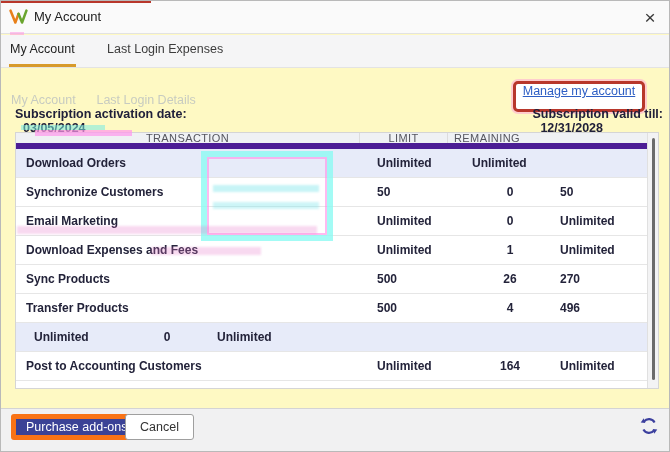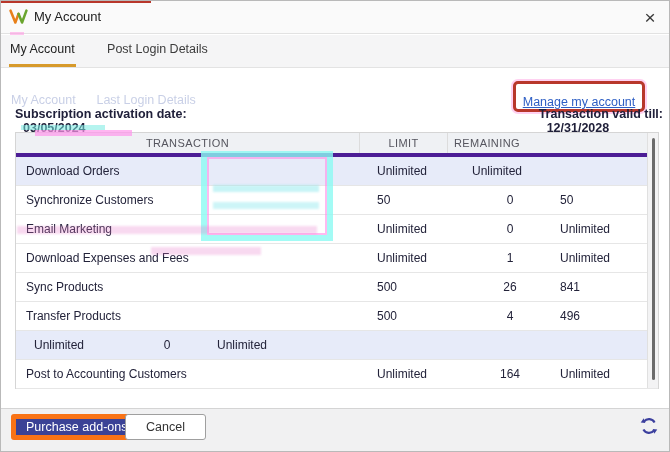--- a/index.html
+++ b/index.html
@@ -1,16 +1,16 @@
 <!DOCTYPE html>
 <html style="--red: #b8372b; --gold: #d79a2b; --link: #2d5ec4; --btn: #3b4296; --hl: #e7ebf9; --icon: #3b3f9e;"><head>
 <meta charset="utf-8">
 <style>
   html,body{margin:0;padding:0;background:#e9e9e9;font-family:"Liberation Sans",sans-serif;}
-  .dialog{position:relative;width:670px;height:452px;box-sizing:border-box;background:#ffffff;
+  .dialog{position:relative;width:670px;height:452px;box-sizing:border-box;background:#fef9c3;
           border:1px solid #b9b9b9;overflow:hidden;}
   
   .titlebar{position:absolute;left:0;top:0;width:100%;height:33px;background:#fafafa;
             border-bottom:1px solid #e2e2e2;box-sizing:border-box;}
   .red-top-line{position:absolute;left:0;top:0;width:150px;height:2px;background:var(--red,#c23b2e);}
   .logo{position:absolute;left:8px;top:7px;width:19px;height:18px;}
   .title{position:absolute;left:33px;top:0;line-height:32px;font-size:13px;color:#222;}
   .close{position:absolute;right:6px;top:4px;width:26px;height:26px;line-height:25px;text-align:center;
          font-size:19px;color:#3a3a3a;cursor:pointer;}
   .logo-ghost{position:absolute;left:9px;top:31px;width:14px;height:10px;
@@ -20,36 +20,36 @@
           border-bottom:1px solid #e3e3e3;box-sizing:border-box;padding-left:8px;}
   .tab{display:inline-block;margin-right:26px;padding:0 1px;line-height:29px;font-size:12.5px;
        color:#3c3c3c;cursor:pointer;border-bottom:3px solid transparent;}
   .tab.active{color:#222;border-bottom-color:var(--gold,#d79a2b);}
   
   .ghost-tabs{position:absolute;left:10px;top:92px;font-size:12.5px;white-space:pre;
               color:rgba(110,130,190,.38);filter:blur(.4px);}
   .manage-box{position:absolute;left:512px;top:80px;width:126px;height:25px;
               border:3px solid var(--red,#b8372b);border-radius:5px;
               box-shadow:0 0 0 2px rgba(255,140,220,.40);
-              display:flex;align-items:flex-end;justify-content:center;background:#fff;}
+              display:flex;align-items:flex-start;justify-content:center;background:#fff;}
   .manage-link{font-size:12.5px;color:var(--link,#2d5ec4);text-decoration:underline;cursor:pointer;white-space:nowrap;}
   .info-line{position:absolute;left:14px;top:106px;width:648px;display:flex;
              justify-content:space-between;font-size:12.5px;font-weight:700;color:#20203a;}
   .info-line .val{margin-left:8px;}
   .info-left,.info-right{display:flex;flex-direction:column;}
   
   .table{position:absolute;left:14px;top:131px;width:644px;height:257px;box-sizing:border-box;
          border:1px solid #d5d5d5;background:#fff;}
-  .thead{display:flex;height:24px;background:#eff1f4;border-bottom:4px solid #4c1d95;box-sizing:border-box;}
+  .thead{display:flex;height:16px;background:#eff1f4;border-bottom:6px solid #4c1d95;box-sizing:border-box;}
   .hcell{display:flex;align-items:center;justify-content:center;font-size:11px;color:#55555e;
          letter-spacing:.4px;box-sizing:border-box;}
   .hcell.c1,.hcell.c2,.hcell.c3{border-left:1px solid #dcdcdc;}
   .hcell.c3{justify-content:flex-start;padding-left:6px;}
   .c0{width:343px;} .c1{width:107px;} .c2{width:88px;} .c3{width:93px;}
-  .tbody{position:relative;}
+  .tbody{position:relative;font-weight:bold;}
   .trow{display:flex;height:29px;border-bottom:1px solid #e6e6e6;box-sizing:border-box;background:#fff;}
   .trow.hl{background:var(--hl,#e7ebf9);}
   .cell{display:flex;align-items:center;font-size:12px;color:#23233a;box-sizing:border-box;}
   .cell.c0{padding-left:10px;}
   .cell.c1{padding-left:18px;}
   .cell.c2{justify-content:center;}
   .cell.c3{padding-left:6px;}
   .vscroll{position:absolute;right:0;top:0;bottom:0;width:11px;background:#f3f3f4;
            border-left:1px solid #e0e0e0;box-sizing:border-box;}
   .vthumb{position:absolute;left:4px;top:5px;width:3px;height:242px;background:#6b6b6b;border-radius:2px;cursor:pointer;}
@@ -64,57 +64,57 @@
   .art-cyan-line2{left:212px;top:201px;width:106px;height:7px;background:rgba(130,230,235,.4);filter:blur(1px);}
   .art-mag-line1{left:16px;top:225px;width:300px;height:8px;background:rgba(230,120,200,.28);filter:blur(1px);}
   .art-mag-line2{left:150px;top:246px;width:110px;height:8px;background:rgba(230,120,200,.28);filter:blur(1px);}
   
   .footer{position:absolute;left:0;bottom:0;width:100%;height:43px;background:#f1f1f2;
           border-top:1px solid #d4d4d4;box-sizing:border-box;}
   .btn{position:absolute;top:5px;height:26px;box-sizing:border-box;border-radius:3px;
        font-size:12.5px;display:flex;align-items:center;justify-content:center;cursor:pointer;
        font-family:"Liberation Sans",sans-serif;}
   .btn-purchase{left:10px;padding:0 10px;background:var(--btn,#3b4296);color:#fff;border:5px solid #f97316;}
-  .btn-cancel{left:124px;padding:0 20px;background:#fff;color:#333;border:1px solid #9f9f9f;}
+  .btn-cancel{left:124px;padding:0 14px;background:#fff;color:#333;border:1px solid #9f9f9f;}
   .refresh{position:absolute;right:11px;top:8px;width:18px;height:18px;cursor:pointer;}
 </style>
 </head>
 <body>
 
 <div class="dialog">
 
   <div class="titlebar">
     <svg class="logo" viewBox="0 0 24 22">
       <path d="M2 3 L8 18 L12 7" fill="none" stroke="#e8801a" stroke-width="3.2" stroke-linecap="round" stroke-linejoin="round"></path>
       <path d="M12 7 L16.5 18 L22 3" fill="none" stroke="#6aa52e" stroke-width="3.2" stroke-linecap="round" stroke-linejoin="round"></path>
     </svg>
     <span class="title">My Account</span>
     <span class="close">×</span>
   </div>
   <div class="red-top-line"></div>
   <div class="art logo-ghost"></div>
 
   <div class="tabbar">
     <span class="tab active">My Account</span>
-    <span class="tab">Post Login Details</span>
+    <span class="tab">Last Login Expenses</span>
   </div>
 
   <div class="ghost-tabs">My Account      Last Login Details</div>
 
   <div class="manage-box">
     <span class="manage-link">Manage my account</span>
   </div>
 
   <div class="info-line">
     <span class="info-left">
       <span>Subscription activation date:</span>
       <span class="val">03/05/2024</span>
     </span>
     <span class="info-right">
-      <span>Transaction valid till:</span>
+      <span>Subscription valid till:</span>
       <span class="val">12/31/2028</span>
     </span>
   </div>
 
   <div class="table">
     <div class="thead">
         <div class="hcell c0">TRANSACTION</div>
         <div class="hcell c2">LIMIT</div>
         <div class="hcell c3">REMAINING</div>
       </div>
@@ -139,21 +139,21 @@
         <div class="trow">
           <div class="cell c0">Download Expenses and Fees</div>
           <div class="cell c1">Unlimited</div>
           <div class="cell c2">1</div>
           <div class="cell c3">Unlimited</div>
         </div>
         <div class="trow">
           <div class="cell c0">Sync Products</div>
           <div class="cell c1">500</div>
           <div class="cell c2">26</div>
-          <div class="cell c3">841</div>
+          <div class="cell c3">270</div>
         </div>
         <div class="trow">
           <div class="cell c0">Transfer Products</div>
           <div class="cell c1">500</div>
           <div class="cell c2">4</div>
           <div class="cell c3">496</div>
         </div>
         <div class="trow hl">
           <div class="cell c1">Unlimited</div>
           <div class="cell c2">0</div>

